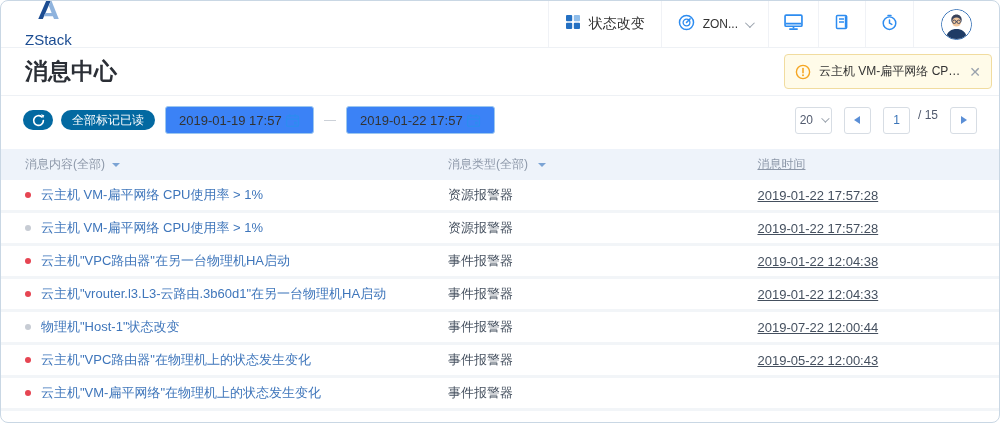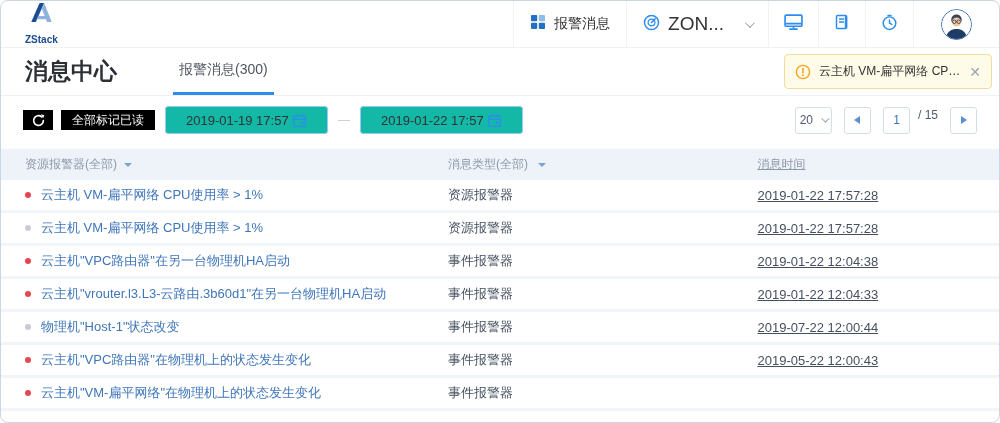--- a/index.html
+++ b/index.html
@@ -10,26 +10,26 @@
   }
   .frame {
     position: relative; width: 1000px; height: 423px;
     border: 1px solid #c9d7e4; border-radius: 8px;
     overflow: hidden; background: #fff;
   }
 
   
   .app-header { height: 47px; display: flex; align-items: stretch; border-bottom: 1px solid #eef1f5; }
   .logo { display: flex; flex-direction: column; align-items: center; justify-content: center; margin-left: 24px; cursor: pointer; }
-  .logo-text { font-size: 10px; font-weight: bold; color: #1b4c92; margin-top: 8px; }
+  .logo-text { font-size: 15px; font-weight: normal; color: #1b4c92; margin-top: 8px; }
   .header-right { margin-left: auto; display: flex; align-items: stretch; height: 100%; }
   .hcell { display: flex; align-items: center; padding: 0 16px; border-left: 1px solid #f0f2f6; cursor: pointer; }
   .hcell.icon-cell { padding: 0 15px; }
   .hlabel { font-size: 14px; color: #333; margin-left: 8px; white-space: nowrap; }
-  .zone-label { font-size: 19px; color: #333; margin: 0 21px 0 8px; white-space: nowrap; }
+  .zone-label { font-size: 12px; color: #333; margin: 0 7px 0 8px; white-space: nowrap; }
   .chev { width: 7px; height: 7px; border-right: 1.6px solid #9aa2ad; border-bottom: 1.6px solid #9aa2ad; transform: rotate(45deg) translateY(-2px); }
   .bell-wrap { position: relative; display: flex; }
   .badge { position: absolute; top: -9px; left: 9px; background: #ed4014; color: #fff; font-size: 9px; line-height: 11px; padding: 1px 4px; border-radius: 8px; border: 1px solid #fff; font-weight: bold; }
   .avatar-cell { padding: 0 27px; }
   .avatar { width: 31px; height: 31px; border-radius: 50%; border: 1px solid #3a74b8; overflow: hidden; background: #fff; }
 
   
   .title-bar { height: 48px; display: flex; align-items: stretch; border-bottom: 1px solid #eef1f5; padding-left: 24px; }
   .page-title { font-size: 23px; font-weight: bold; color: #2b2f36; align-self: center; }
   .tab { margin-left: 56px; display: flex; align-items: center; font-size: 14px; color: #50555e; border-bottom: 3px solid #2d8cf0; padding: 0 6px; cursor: pointer; }
@@ -38,24 +38,24 @@
   .toast {
     position: absolute; top: 53px; right: 7px; width: 208px; height: 35px; z-index: 5;
     background: #fffbe9; border: 1px solid #f1dc9f; border-radius: 4px;
     display: flex; align-items: center; padding: 0 10px;
   }
   .toast-text { font-size: 12px; color: #333; margin-left: 8px; white-space: nowrap; overflow: hidden; text-overflow: ellipsis; flex: 1; }
   .toast-close { color: #9aa2ad; font-size: 14px; margin-left: 8px; cursor: pointer; line-height: 1; }
 
   
   .toolbar { height: 48px; display: flex; align-items: center; padding: 0 22px; }
-  .btn-blue { background: #000000; color: #fff; border: none; border-radius: 0; height: 20px; cursor: pointer; }
+  .btn-blue { background: #0369a1; color: #fff; border: none; border-radius: 13px; height: 20px; cursor: pointer; }
   .refresh-btn { width: 30px; display: flex; align-items: center; justify-content: center; }
   .mark-btn { margin-left: 8px; font-size: 12px; padding: 0 11px; font-family: inherit; }
-  .date-box { margin-left: 10px; height: 28px; border: 1px solid #9cc7ef; border-radius: 3px; display: flex; align-items: center; padding: 0 20px; background: #14b8a6; }
+  .date-box { margin-left: 10px; height: 28px; border: 1px solid #9cc7ef; border-radius: 3px; display: flex; align-items: center; padding: 0 13px; background: #3b82f6; }
   .date-box input { border: none; outline: none; font-size: 13px; color: #333; width: 106px; background: transparent; font-family: inherit; padding: 0; }
   .range-sep { color: #c6ccd4; margin-left: 10px; font-size: 12px; }
 
   .pager { margin-left: auto; display: flex; align-items: center; font-size: 12px; color: #515a6e; }
   .psize { border: 1px solid #d7dde4; border-radius: 3px; height: 27px; display: flex; align-items: center; padding: 0 4px; cursor: pointer; }
   .psize .chev { margin-left: 8px; width: 6px; height: 6px; }
   .pbtn { width: 27px; height: 27px; border: 1px solid #d7dde4; border-radius: 3px; display: flex; align-items: center; justify-content: center; margin-left: 12px; background: #fff; cursor: pointer; }
   .pcur { margin-left: 12px; color: #3a74b8; cursor: default; }
   .ptotal { margin: 0 4px 10px 8px; }
   .tri-left { width: 0; height: 0; border-style: solid; border-width: 4.5px 6px 4.5px 0; border-color: transparent #5b8fd6 transparent transparent; }
@@ -95,21 +95,21 @@
     <div class="header-right">
       <div class="hcell">
         <span>
           <svg viewBox="0 0 16 16" width="16" height="16">
             <rect x="1" y="1" width="6.2" height="6.2" rx="1" fill="#2470c2"></rect>
             <rect x="8.8" y="1" width="6.2" height="6.2" rx="1" fill="#8fbdea"></rect>
             <rect x="1" y="8.8" width="6.2" height="6.2" rx="1" fill="#2470c2"></rect>
             <rect x="8.8" y="8.8" width="6.2" height="6.2" rx="1" fill="#2470c2"></rect>
           </svg>
         </span>
-        <span class="hlabel">报警消息</span>
+        <span class="hlabel">状态改变</span>
       </div>
 
       <div class="hcell">
         <span>
           <svg viewBox="0 0 16 16" width="17" height="17">
             <circle cx="8" cy="8" r="6.6" fill="none" stroke="#2d8cf0" stroke-width="1.4"></circle>
             <circle cx="8" cy="8" r="3.2" fill="none" stroke="#2d8cf0" stroke-width="1.2"></circle>
             <line x1="8" y1="8" x2="11.4" y2="4.6" stroke="#2d8cf0" stroke-width="1.4" stroke-linecap="round"></line>
           </svg>
         </span>
@@ -161,23 +161,20 @@
             <line x1="14.5" y1="12" x2="15.5" y2="12" stroke="#38425a" stroke-width="0.9"></line>
             <path d="M4.6 27.4c1-5.2 5.2-7.8 10.4-7.8s9.4 2.6 10.4 7.8a15 15 0 0 1-20.8 0z" fill="#1f3c66"></path>
           </svg>
         </span>
       </div>
     </div>
   </div>
 
   <div class="title-bar">
     <div class="page-title">消息中心</div>
-    <div class="tab">
-      <span>报警消息(300)</span>
-    </div>
   </div>
 
   <div class="toast">
     <span style="display:flex;">
       <svg viewBox="0 0 16 16" width="16" height="16">
         <circle cx="8" cy="8" r="6.6" fill="none" stroke="#f5a623" stroke-width="1.4"></circle>
         <line x1="8" y1="4.6" x2="8" y2="8.8" stroke="#f5a623" stroke-width="1.6" stroke-linecap="round"></line>
         <circle cx="8" cy="11.3" r="1" fill="#f5a623"></circle>
       </svg>
     </span>
@@ -234,21 +231,21 @@
       <span class="ptotal">/ 15</span>
       <div class="pbtn" style="margin-left:8px;">
         <span class="tri-right"></span>
       </div>
     </div>
   </div>
 
   <div class="table">
     <div class="thead">
       <div class="col1">
-        <span>资源报警器(全部)</span>
+        <span>消息内容(全部)</span>
         <span class="filter-caret"></span>
       </div>
       <div class="col2">
         <span>消息类型(全部)</span>
         <span class="filter-caret" style="display:inline-block;vertical-align:middle;"></span>
       </div>
       <div class="col3">
         <span>消息时间</span>
       </div>
     </div>

